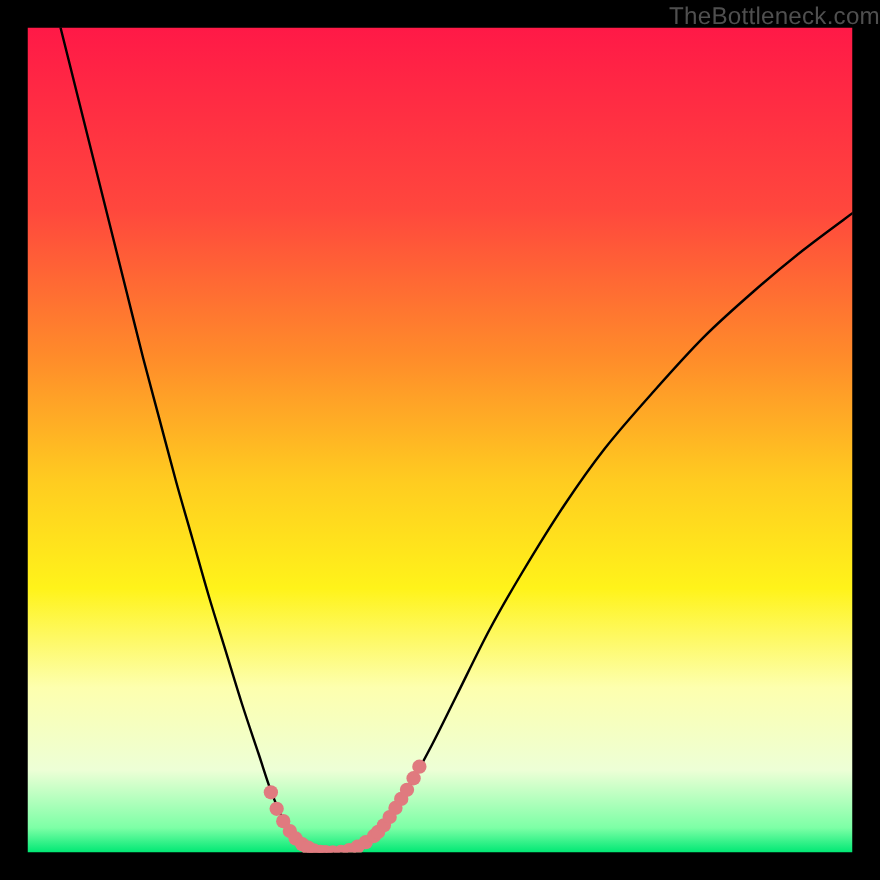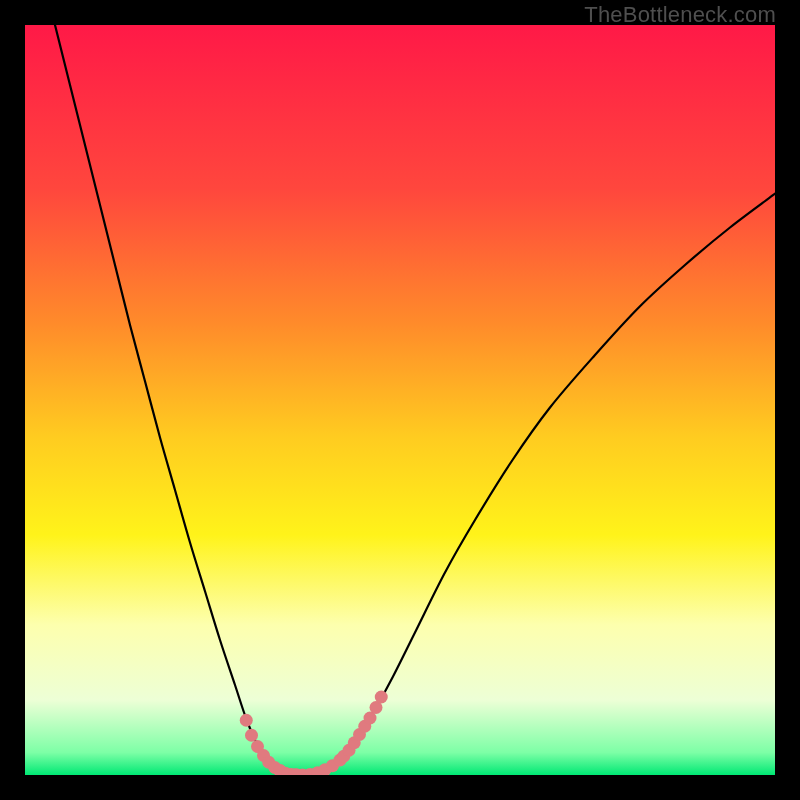--- a/index.html
+++ b/index.html
@@ -22,21 +22,21 @@
   .plot {
     position: absolute;
     top: 25px;
     left: 25px;
     width: 750px;
     height: 750px;
   }
   .watermark {
     position: absolute;
     top: 2px;
-    right: 24px;
+    right: 0;
     color: #4f4f4f;
     font-size: 22px;
     font-weight: 500;
     letter-spacing: 0.2px;
     margin-left: 32px;
   }
   svg { display: block; }
 </style>
 </head>
 <body>

